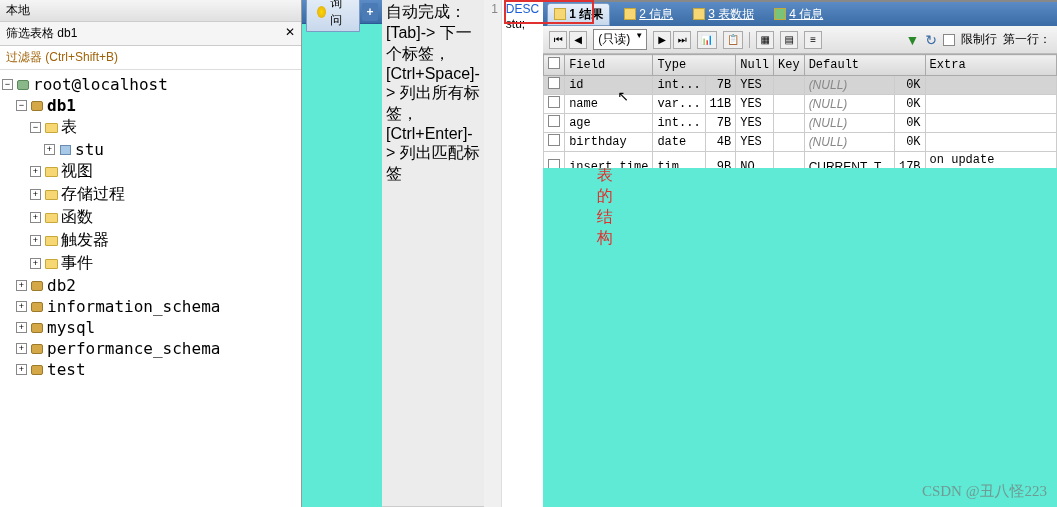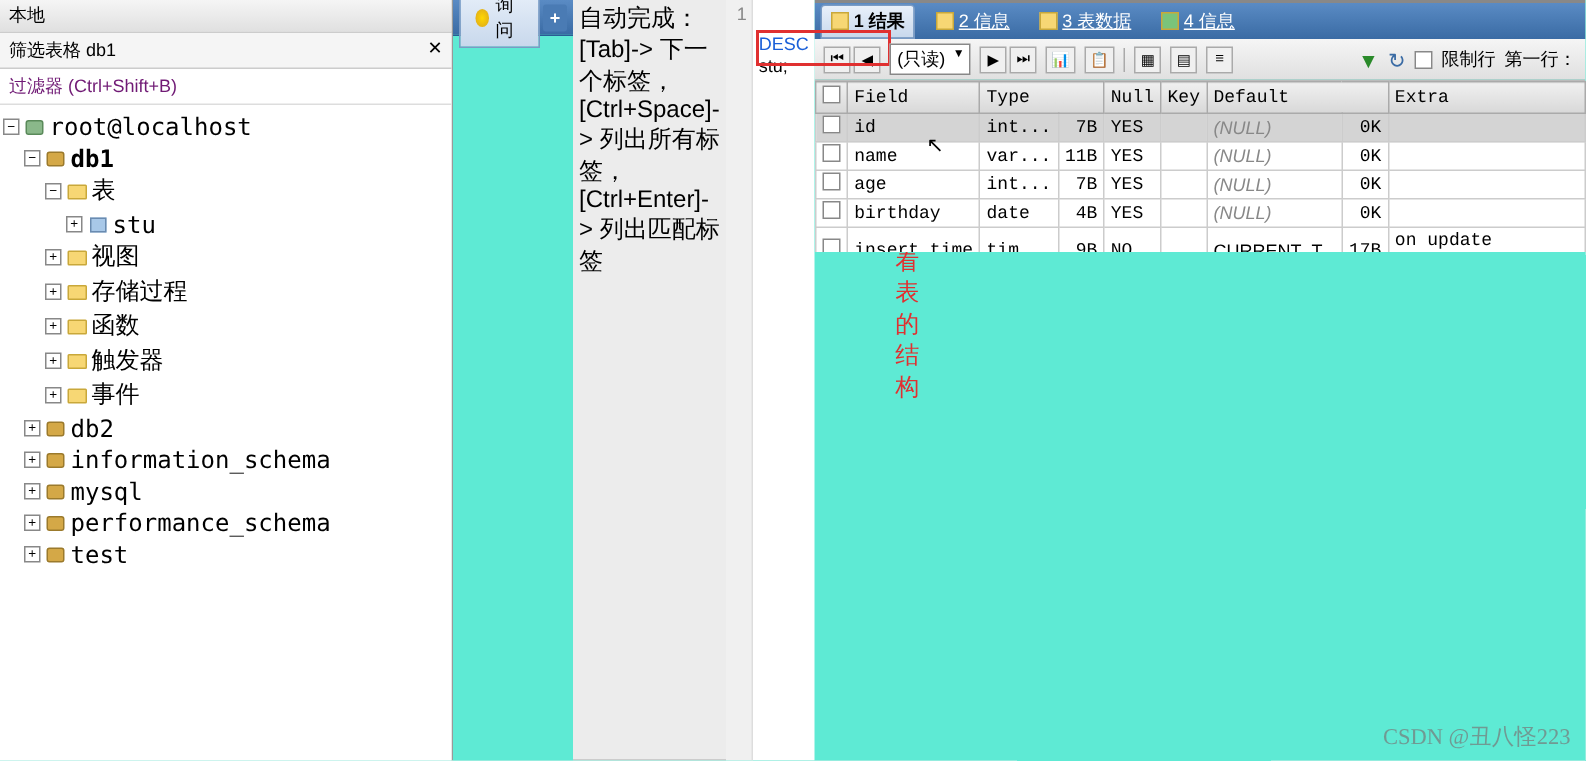--- a/index.html
+++ b/index.html
@@ -4,21 +4,21 @@
 <style>
 * { margin: 0; padding: 0; box-sizing: border-box; font-family: "Microsoft YaHei", Arial, sans-serif; font-size: 12px; }
 body { width: 1057px; height: 507px; background: #f0f0f0; overflow: hidden; position: relative; }
 
 .main-container { display: flex; height: 100%; }
 
 
 .left-panel { width: 371px; border-right: 1px solid #999; background: #fff; display: flex; flex-direction: column; }
 .left-header { background: linear-gradient(#f5f5f5,#e0e0e0); border-bottom: 1px solid #ccc; padding: 2px 6px; }
 .left-subheader { background: #f5f5f5; border-bottom: 1px solid #ccc; padding: 3px 6px; display: flex; justify-content: space-between; }
-.filter-row { background: #fff; border-bottom: 1px solid #ddd; padding: 3px 6px; color: #701a75; }
+.filter-row { background: #fff; border-bottom: 1px solid #ddd; padding: 3px 6px; color: #a16207; }
 .tree { flex: 1; padding: 4px 2px; overflow: auto; background: #fff; }
 .tree-node { display: flex; align-items: center; padding: 1px 0; white-space: nowrap; }
 .tree-toggle { width: 11px; height: 11px; border: 1px solid #888; background: #fff; display: inline-flex; align-items: center; justify-content: center; font-size: 9px; line-height: 1; margin-right: 3px; cursor: pointer; }
 .tree-icon { width: 14px; height: 14px; margin-right: 3px; display: inline-flex; align-items: center; justify-content: center; }
 .icon-db { background: #d4a847; border: 1px solid #9b7a2c; border-radius: 2px; width: 12px; height: 10px; }
 .icon-folder { background: #f7d774; border: 1px solid #c9a83a; width: 13px; height: 10px; border-radius: 1px; }
 .icon-table { background: #a8c8e8; border: 1px solid #6a8bb0; width: 11px; height: 10px; }
 .icon-server { background: #8ab88a; border: 1px solid #5a8a5a; width: 12px; height: 10px; border-radius: 2px; }
 .tree-label { font-family: "SimSun", monospace; font-size: 16px; }
 .indent1 { padding-left: 14px; }
@@ -30,21 +30,21 @@
 .right-panel { flex: 1; display: flex; flex-direction: row; background: #5eead4; }
 .tab-bar { background: linear-gradient(#5a8bc4,#3a6ba4); display: flex; align-items: center; padding: 2px 4px; height: 24px; border-bottom: 1px solid #2a5b94; }
 .tab { background: linear-gradient(#e8f0fa,#c8d8ec); border: 1px solid #7a9bc4; border-radius: 3px 3px 0 0; padding: 2px 10px; margin-right: 2px; display: flex; align-items: center; gap: 4px; cursor: pointer; }
 .tab-add { background: #4a7bb4; color: #fff; width: 20px; height: 18px; display: flex; align-items: center; justify-content: center; border-radius: 2px; cursor: pointer; font-weight: bold; }
 .icon-query { width: 12px; height: 12px; background: radial-gradient(#ffd700,#daa520); border-radius: 50%; }
 
 .hint-bar { background: #ececec; border-bottom: 1px solid #ccc; padding: 2px 4px; font-size: 16px; }
 
 .editor { flex: 1; background: #fff; display: flex; position: relative; }
 .gutter { width: 18px; background: #f0f0f0; border-right: 1px solid #ddd; text-align: right; padding: 2px 3px 0 0; color: #888; font-family: monospace; }
-.code-area { flex: 1; padding: 2px 4px; font-family: monospace; position: relative; margin-top: 20px; }
+.code-area { flex: 1; padding: 2px 4px; font-family: monospace; position: relative; }
 .code-line { font-family: "Courier New", monospace; font-size: 13px; }
 .kw { color: #1a5fd8; }
 .red-box { position: absolute; border: 2px solid #e03030; top: 0px; left: 2px; width: 90px; height: 24px; pointer-events: none; }
 .annotation { position: absolute; color: #e03030; font-size: 16px; font-family: "SimSun"; top: 60px; left: 95px; }
 
 
 .results-panel { height: 168px; border-top: 2px solid #888; display: flex; flex-direction: column; }
 .results-tabs { background: linear-gradient(#5a8bc4,#3a6ba4); display: flex; align-items: center; padding: 2px 4px; gap: 8px; height: 24px; }
 .rtab { color: #fff; padding: 2px 6px; cursor: pointer; display: flex; align-items: center; gap: 3px; }
 .rtab.active { background: linear-gradient(#e8f0fa,#c8d8ec); color: #000; border: 1px solid #7a9bc4; border-radius: 3px 3px 0 0; }

